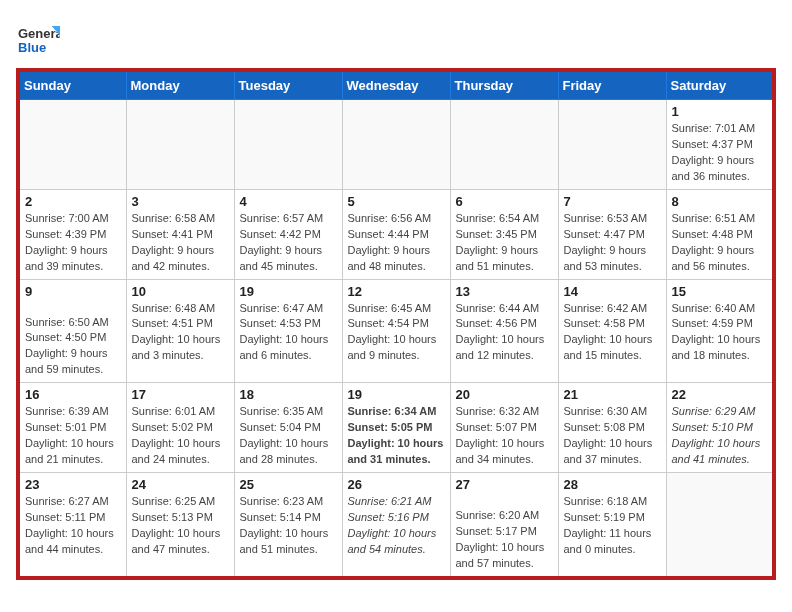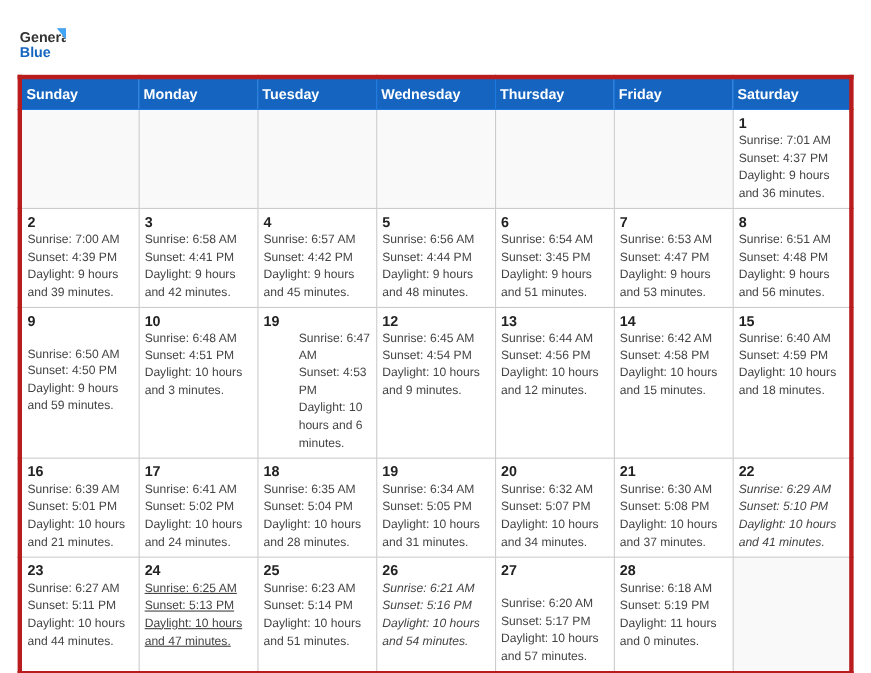--- a/index.html
+++ b/index.html
@@ -174,21 +174,21 @@
 Daylight: 9 hours and 59 minutes.</div>
         </td>
         <td>
           <span class="day-num">10</span>
           <div class="day-info" style="white-space: pre-line;">Sunrise: 6:48 AM
 Sunset: 4:51 PM
 Daylight: 10 hours and 3 minutes.</div>
         </td>
         <td>
           <span class="day-num">19</span>
-          <div class="day-info" style="white-space: pre-line; margin-left: 32px;">Sunrise: 6:47 AM
+          <div class="day-info" style="white-space: pre-line;">Sunrise: 6:47 AM
 Sunset: 4:53 PM
 Daylight: 10 hours and 6 minutes.</div>
         </td>
         <td>
           <span class="day-num">12</span>
           <div class="day-info" style="white-space: pre-line;">Sunrise: 6:45 AM
 Sunset: 4:54 PM
 Daylight: 10 hours and 9 minutes.</div>
         </td>
         <td>
@@ -212,33 +212,33 @@
       </tr>
       <tr>
         <td>
           <span class="day-num">16</span>
           <div class="day-info" style="white-space: pre-line;">Sunrise: 6:39 AM
 Sunset: 5:01 PM
 Daylight: 10 hours and 21 minutes.</div>
         </td>
         <td>
           <span class="day-num">17</span>
-          <div class="day-info" style="white-space: pre-line;">Sunrise: 6:41 AM
+          <div class="day-info" style="white-space: pre-line;">Sunrise: 6:01 AM
 Sunset: 5:02 PM
 Daylight: 10 hours and 24 minutes.</div>
         </td>
         <td>
           <span class="day-num">18</span>
           <div class="day-info" style="white-space: pre-line;">Sunrise: 6:35 AM
 Sunset: 5:04 PM
 Daylight: 10 hours and 28 minutes.</div>
         </td>
         <td>
           <span class="day-num">19</span>
-          <div class="day-info" style="white-space: pre-line;">Sunrise: 6:34 AM
+          <div class="day-info" style="white-space: pre-line; font-weight: bold;">Sunrise: 6:34 AM
 Sunset: 5:05 PM
 Daylight: 10 hours and 31 minutes.</div>
         </td>
         <td>
           <span class="day-num">20</span>
           <div class="day-info" style="white-space: pre-line;">Sunrise: 6:32 AM
 Sunset: 5:07 PM
 Daylight: 10 hours and 34 minutes.</div>
         </td>
         <td>
@@ -256,21 +256,21 @@
       </tr>
       <tr>
         <td>
           <span class="day-num">23</span>
           <div class="day-info" style="white-space: pre-line;">Sunrise: 6:27 AM
 Sunset: 5:11 PM
 Daylight: 10 hours and 44 minutes.</div>
         </td>
         <td>
           <span class="day-num">24</span>
-          <div class="day-info" style="white-space: pre-line; text-decoration: underline;">Sunrise: 6:25 AM
+          <div class="day-info" style="white-space: pre-line;">Sunrise: 6:25 AM
 Sunset: 5:13 PM
 Daylight: 10 hours and 47 minutes.</div>
         </td>
         <td>
           <span class="day-num">25</span>
           <div class="day-info" style="white-space: pre-line;">Sunrise: 6:23 AM
 Sunset: 5:14 PM
 Daylight: 10 hours and 51 minutes.</div>
         </td>
         <td>

